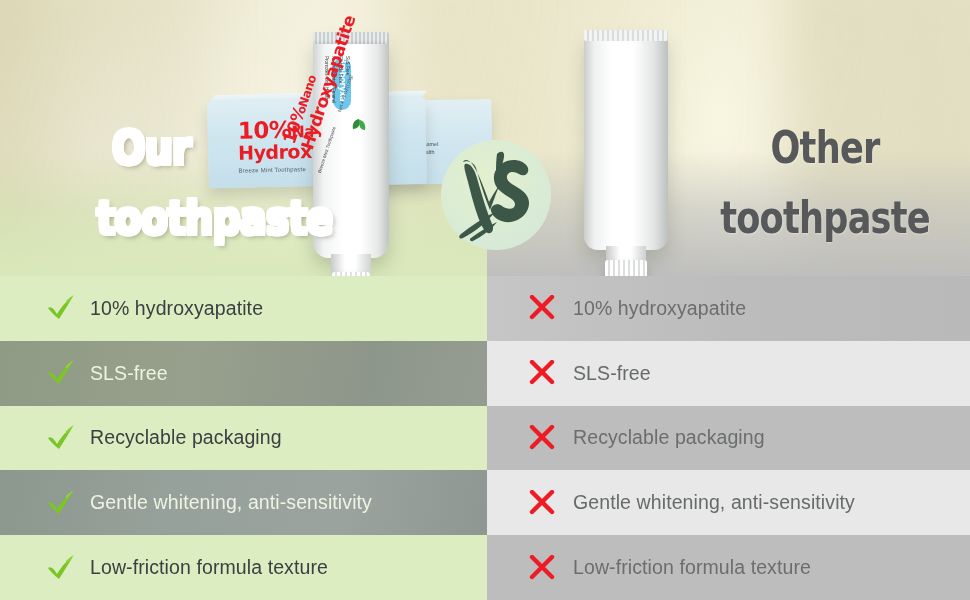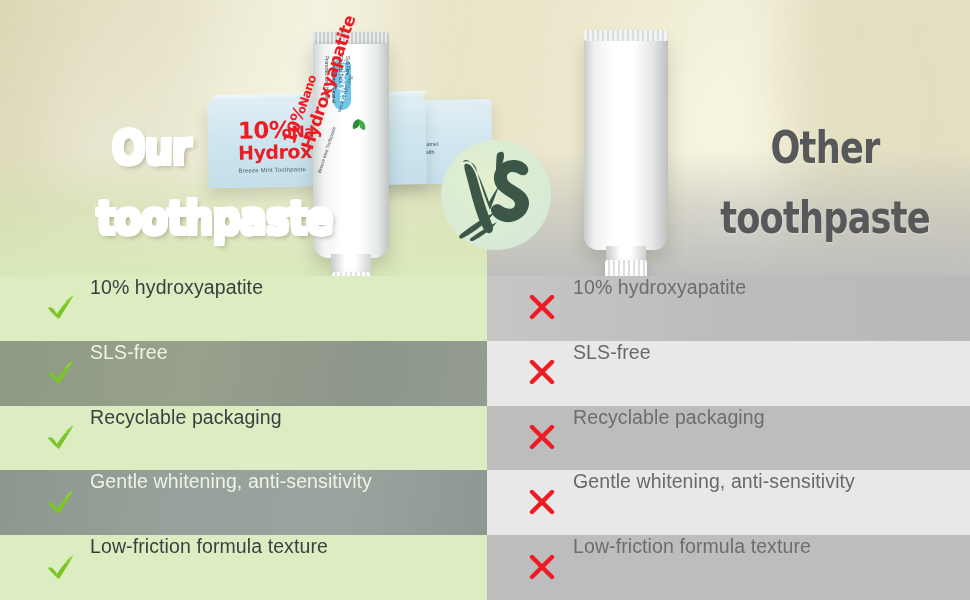--- a/index.html
+++ b/index.html
@@ -225,21 +225,21 @@
     position:absolute; left:27px; top:232px; width:42px; height:34px;
     border-radius:3px 3px 6px 6px;
     background:repeating-linear-gradient(90deg,#ffffff 0 3px,#dcdfde 3px 5px);
     box-shadow:0 6px 10px rgba(80,85,70,.25);
   }
 
   
   .table{ position:absolute; left:0; top:276px; width:970px; height:324px; z-index:7; }
   .row{ position:relative; display:flex; width:970px; height:64.8px; }
   .cell{
-    display:flex; height:100%;
+    display:flex; align-items:center; height:100%;
     padding-left:46px;
   }
   .cell-left{ width:487px; }
   .cell-right{ width:483px; padding-left:42px; }
 
   .cell-left.lt{ background:#dcedc2; }
   .cell-left.dk{
     background:linear-gradient(100deg,#8f9b84 0%, #97a08c 40%, #8d968a 75%, #959d92 100%);
   }
   .cell-left.dk2{

